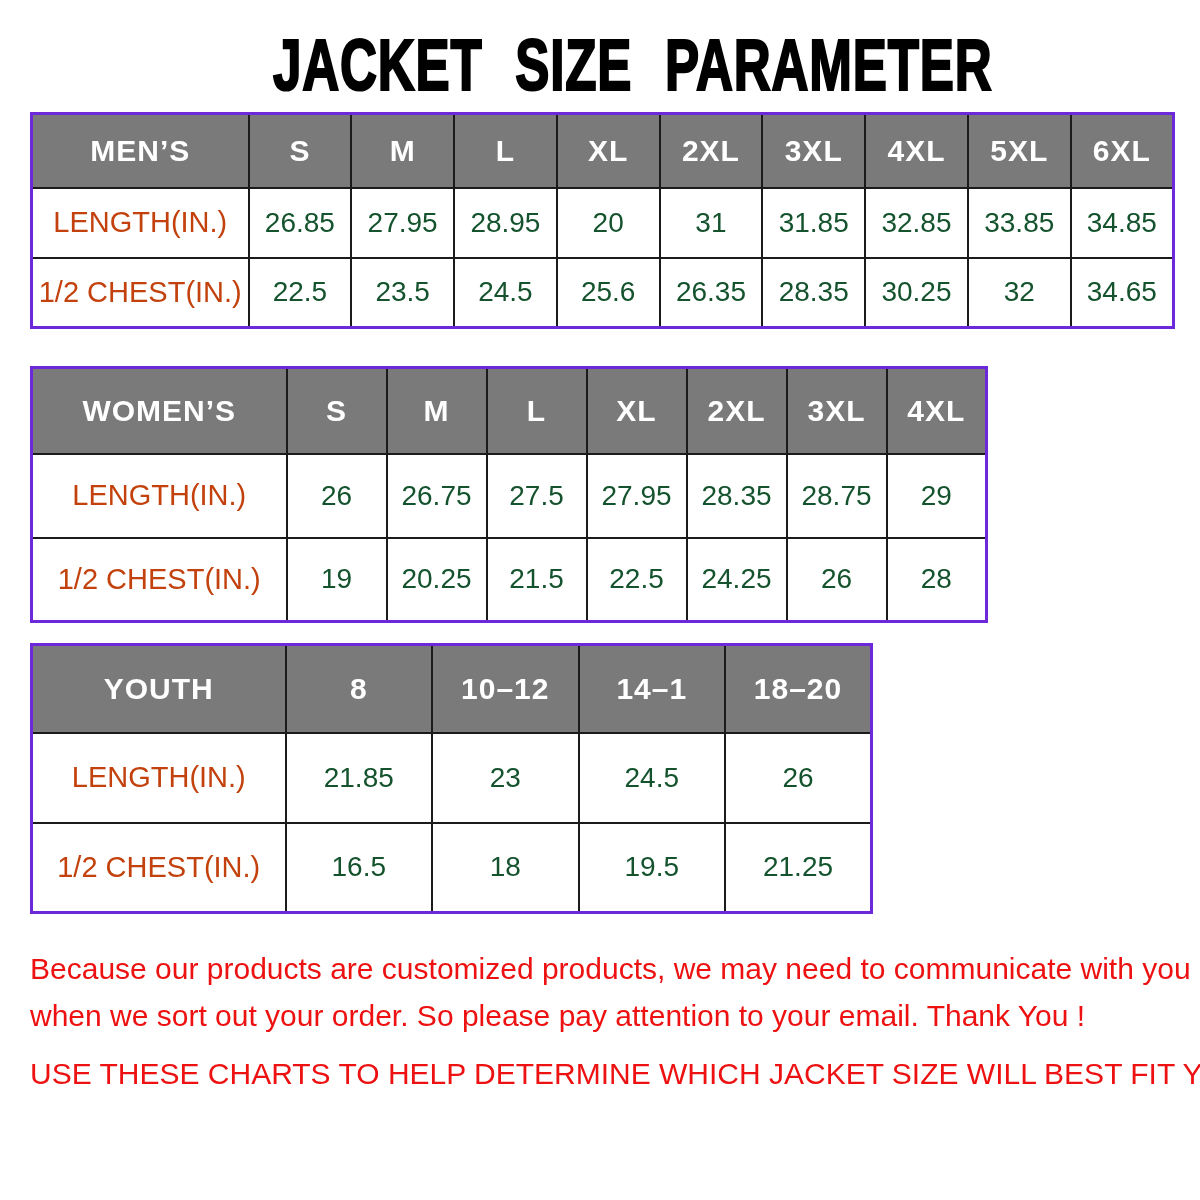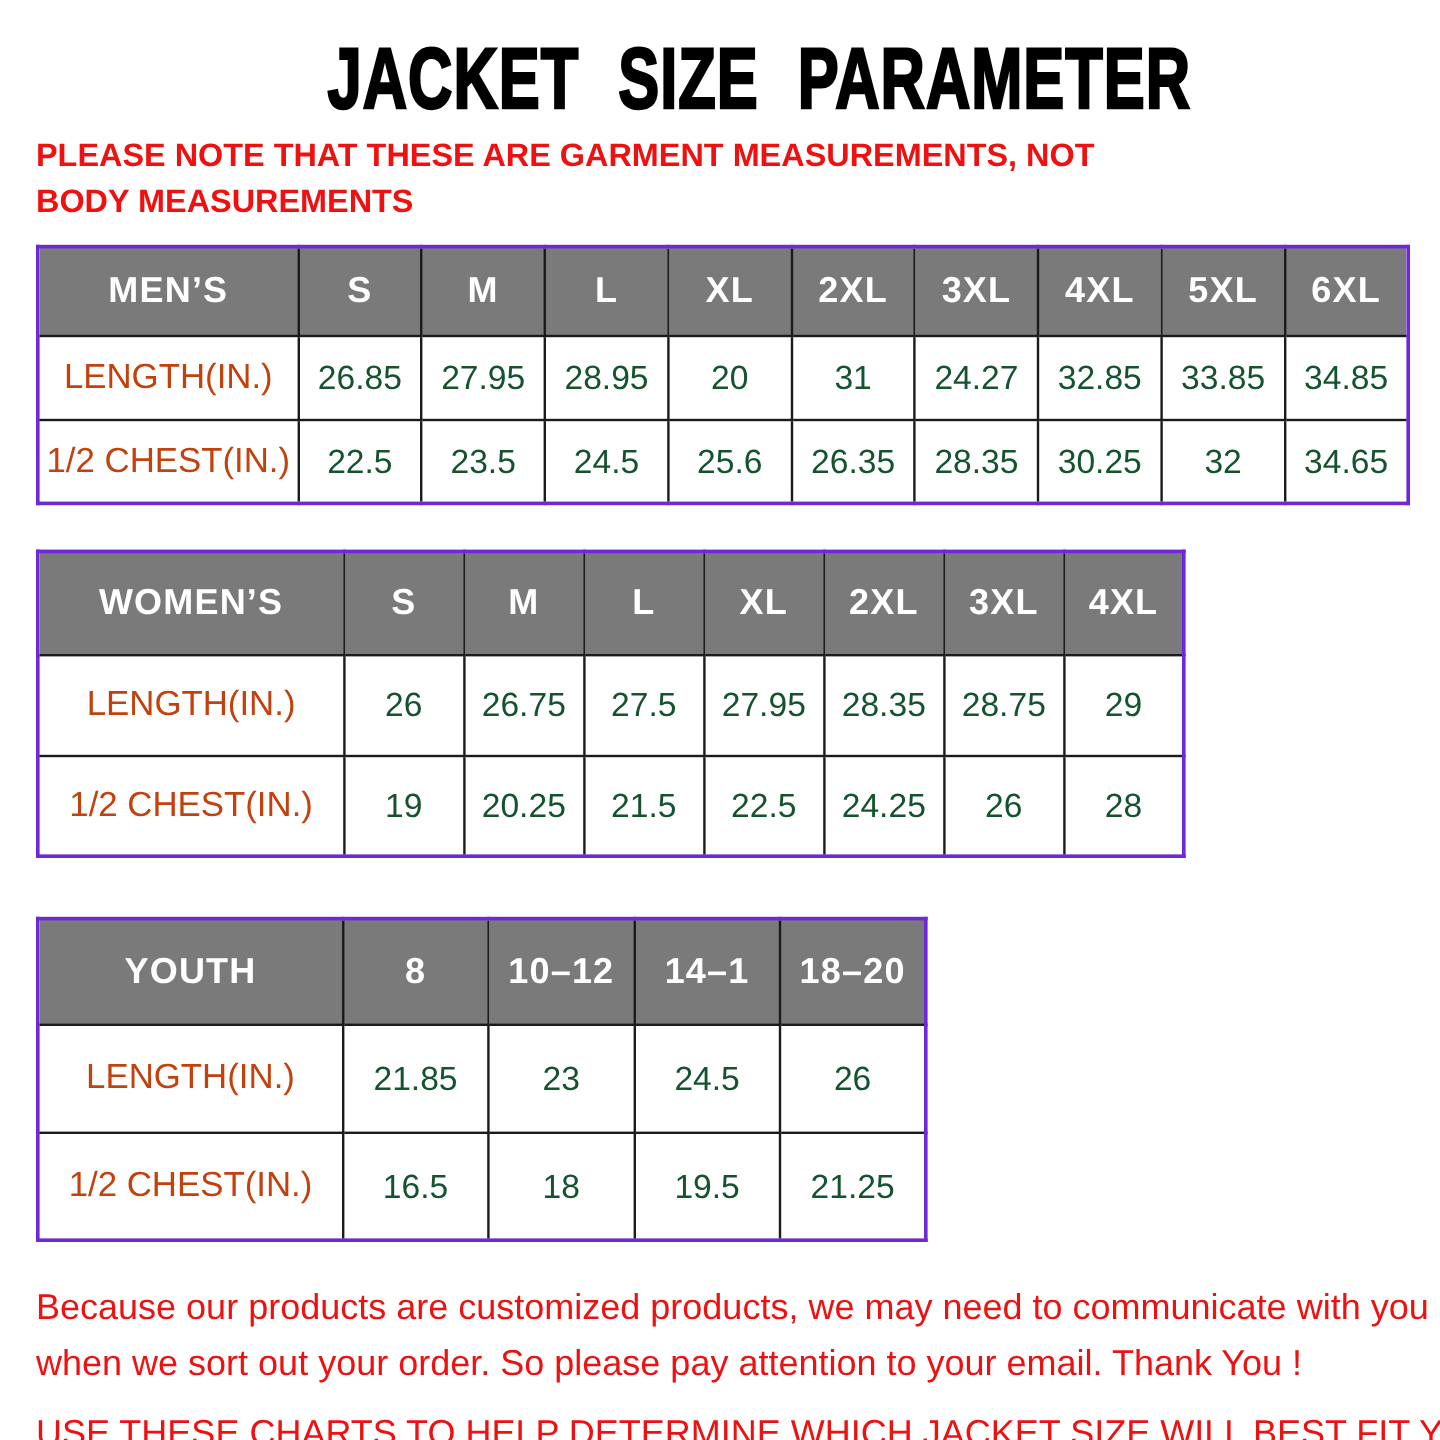--- a/index.html
+++ b/index.html
@@ -65,21 +65,21 @@
     font-size: 28px;
     color: #14532d;
     font-weight: 400;
   }
   .tbl-mens   { width: 1145px; margin-top: 16px; }
   .tbl-mens   thead tr { height: 74px; }
   .tbl-mens   tbody tr { height: 70px; }
   .tbl-womens { width: 958px; margin-top: 37px; }
   .tbl-womens thead tr { height: 86px; }
   .tbl-womens tbody tr { height: 84px; }
-  .tbl-youth  { width: 743px;  margin-top: 49px; }
+  .tbl-youth  { width: 843px;  margin-top: 20px; }
   .tbl-youth  thead tr { height: 88px; }
   .tbl-youth  tbody tr { height: 90px; }
 
   
   .footer-para {
     margin-top: 32px;
     font-size: 30px;
     line-height: 1.55;
     color: #ed1111;
     width: 1160px;
@@ -94,21 +94,20 @@
 </style>
 </head>
 <body>
 
 <div class="page">
 
   <div class="title-wrap">
     <div class="title">JACKET SIZE PARAMETER</div>
   </div>
 
-  <div class="note">PLEASE NOTE THAT THESE ARE GARMENT MEASUREMENTS, NOT BODY MEASUREMENTS</div>
 
   <table class="tbl-mens">
     <colgroup>
       <col style="width:217px">
         <col>
         <col>
         <col>
         <col>
         <col>
         <col>
@@ -131,21 +130,21 @@
       </tr>
     </thead>
     <tbody>
       <tr>
         <td class="row-label">LENGTH(IN.)</td>
         <td class="val">26.85</td>
         <td class="val">27.95</td>
         <td class="val">28.95</td>
         <td class="val">20</td>
         <td class="val">31</td>
-        <td class="val">24.27</td>
+        <td class="val">31.85</td>
         <td class="val">32.85</td>
         <td class="val">33.85</td>
         <td class="val">34.85</td>
       </tr>
       <tr>
         <td class="row-label">1/2 CHEST(IN.)</td>
         <td class="val">22.5</td>
         <td class="val">23.5</td>
         <td class="val">24.5</td>
         <td class="val">25.6</td>

